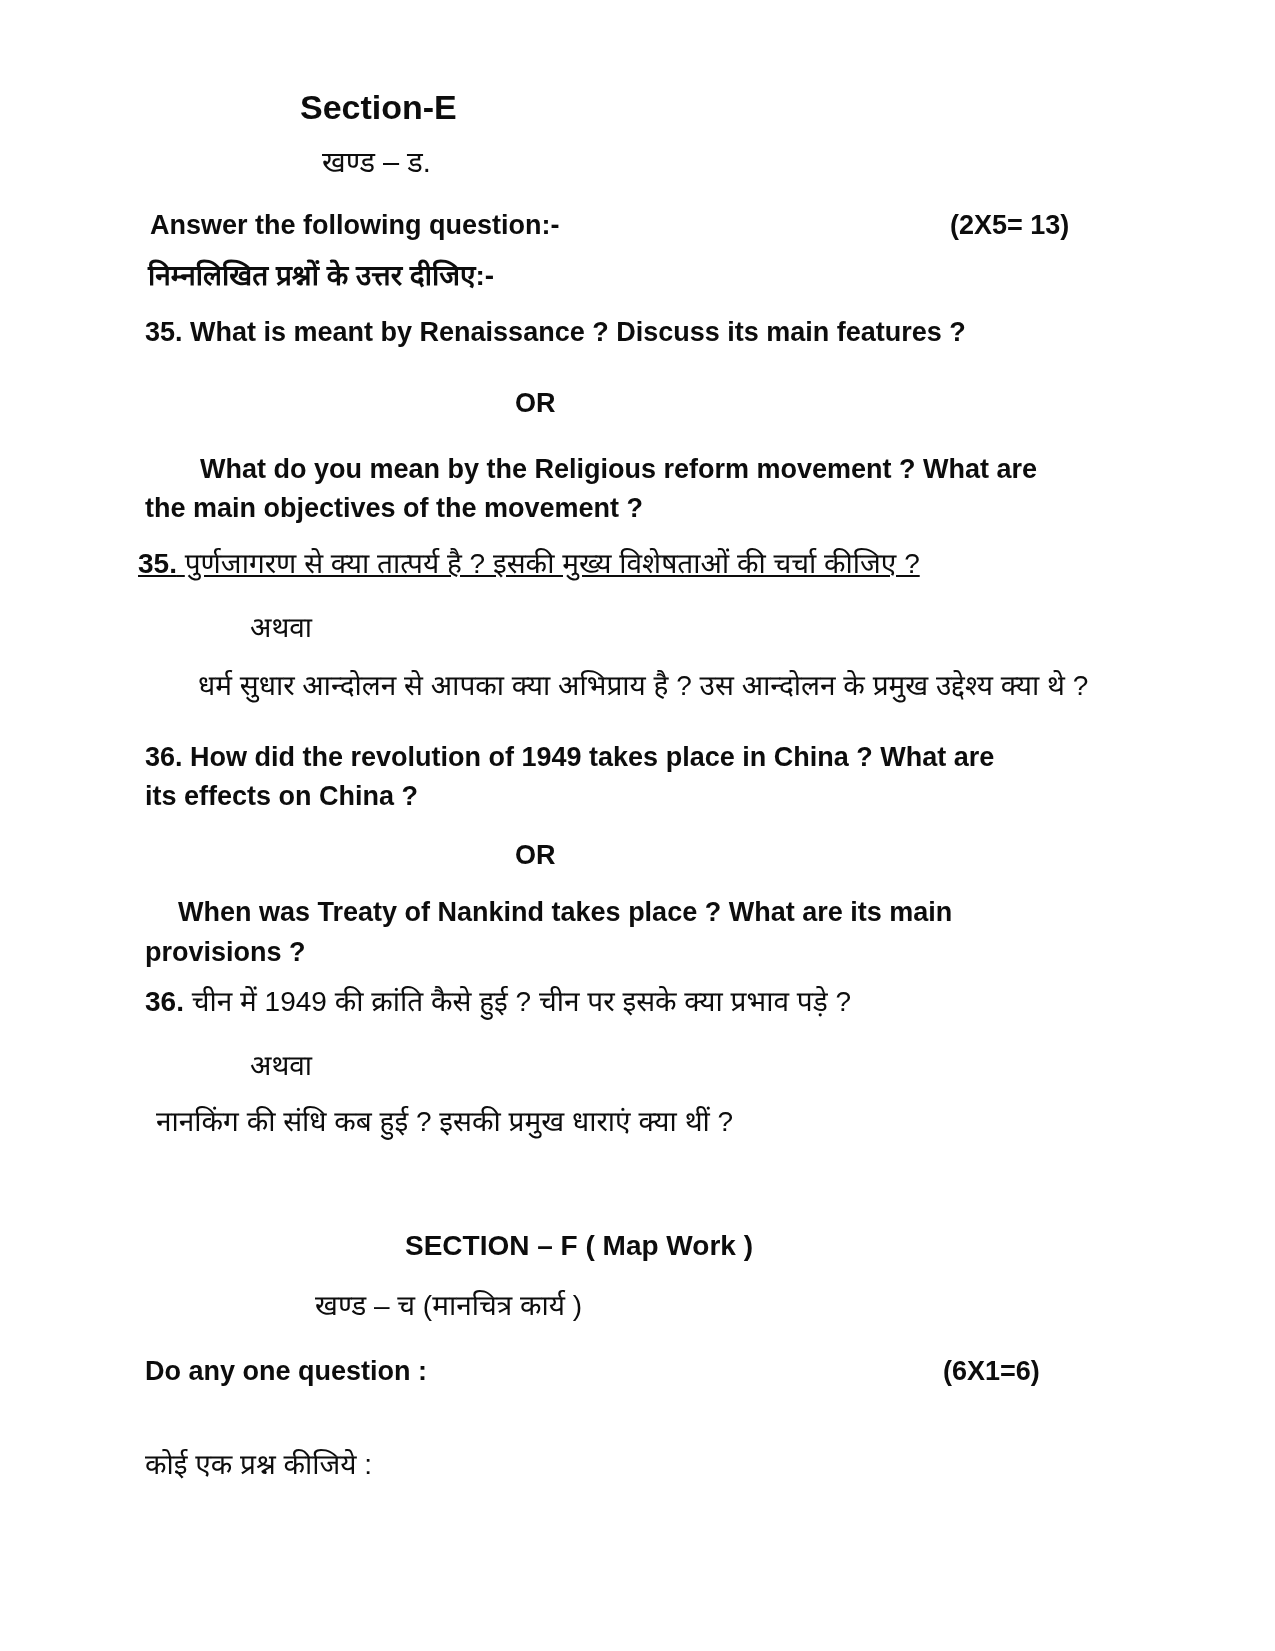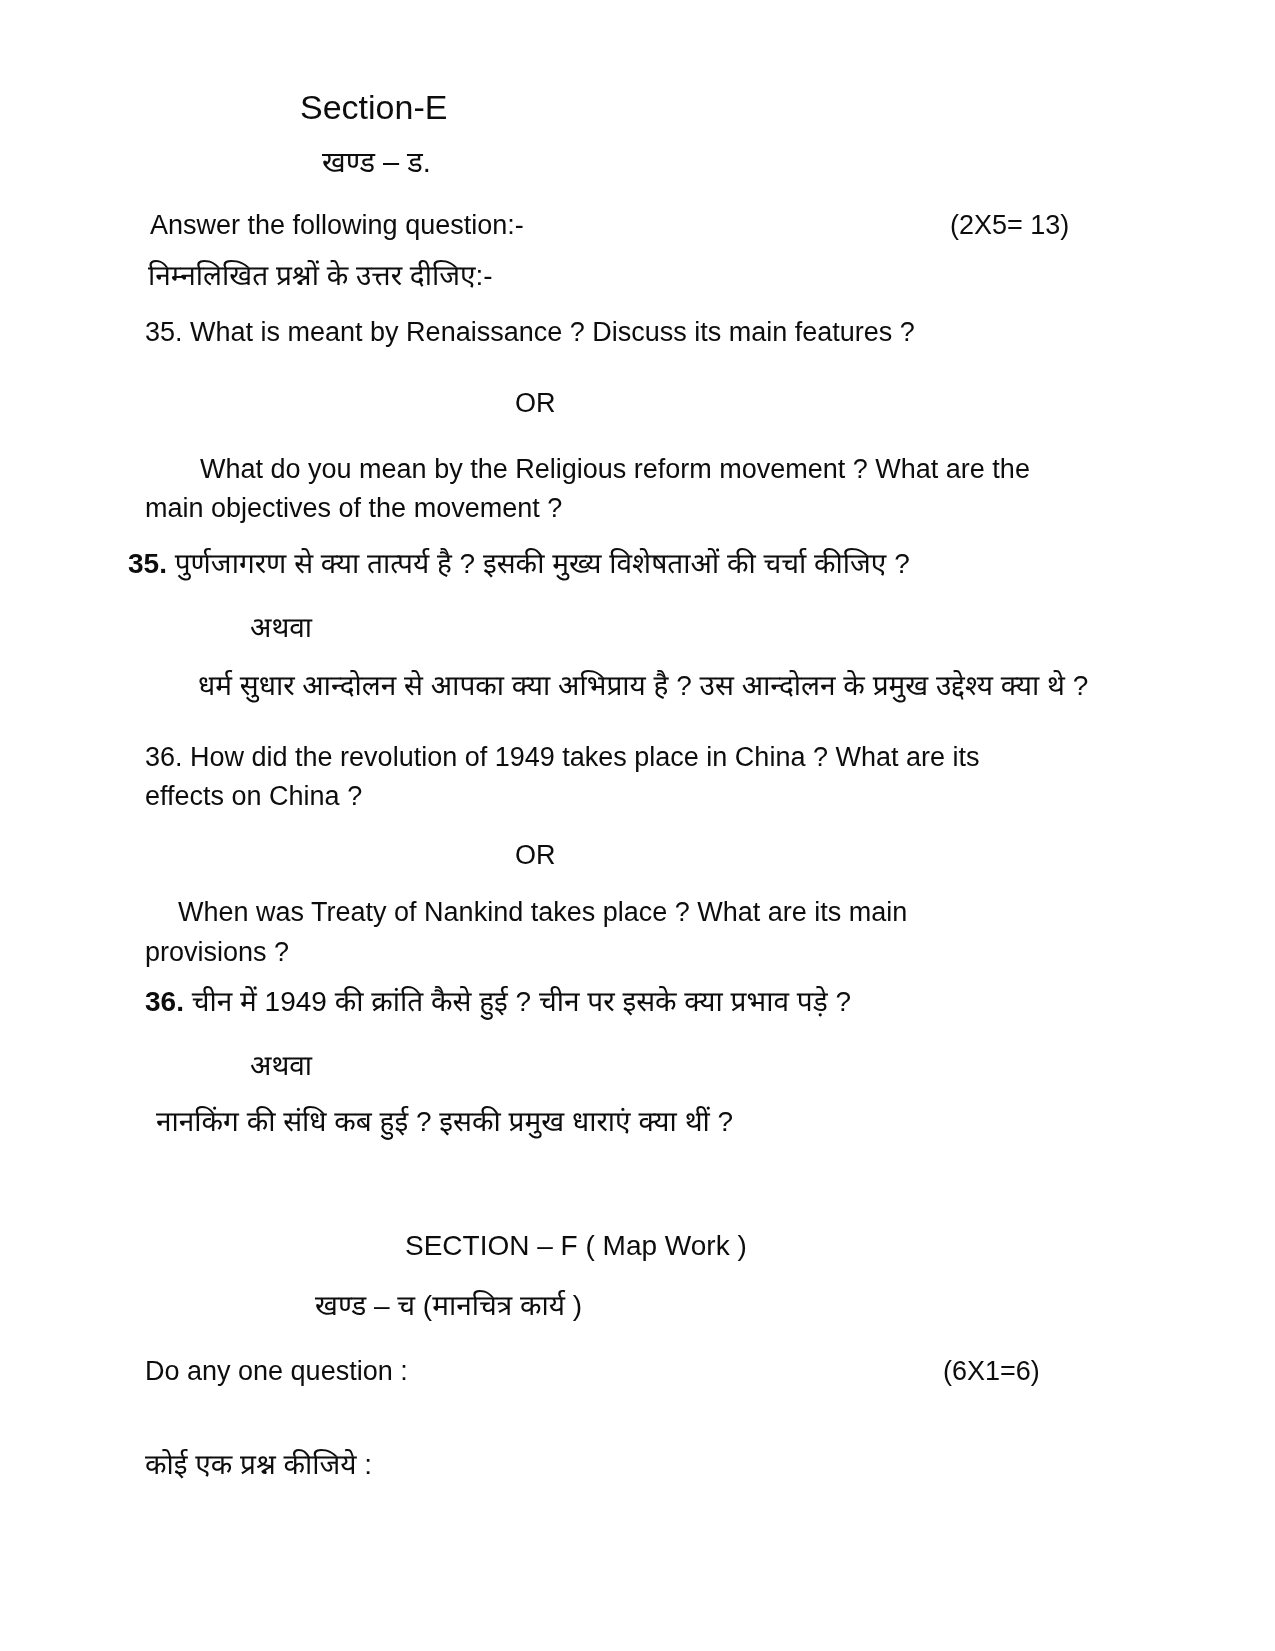--- a/index.html
+++ b/index.html
@@ -18,47 +18,47 @@
     position: absolute;
     white-space: nowrap;
     line-height: 1.15;
     color: #0d0d0d;
   }
   .para {
     position: absolute;
     white-space: normal;
     color: #0d0d0d;
   }
-  .bold { font-weight: 400; }
+  .bold { font-weight: 700; }
   .en { letter-spacing: 0px; }
   .hi { font-family: "Liberation Sans", sans-serif; }
   .num { font-weight: 700; }
 </style>
 </head>
 <body>
 
 <div class="page">
 
   <div class="line en bold" style="left:300px; top:88px; font-size:34px;">Section-E</div>
 
   <div class="line hi" style="left:322px; top:146px; font-size:29px;">खण्ड – ड.</div>
 
   <div class="line en bold" style="left:150px; top:210px; font-size:27px;">Answer the following question:-</div>
 
   <div class="line en bold" style="left:950px; top:210px; font-size:27px;">(2X5= 13)</div>
 
-  <div class="line hi" style="left:148px; top:260px; font-size:28px;">निम्नलिखित प्रश्नों के उत्तर दीजिए:-</div>
+  <div class="line hi" style="left:148px; top:260px; font-size:28px;font-weight:bold;">निम्नलिखित प्रश्नों के उत्तर दीजिए:-</div>
 
   <div class="line en bold" style="left:145px; top:317px; font-size:27px;">35. What is meant by Renaissance ? Discuss its main features ?</div>
 
   <div class="line en bold" style="left:515px; top:388px; font-size:27px;">OR</div>
 
   <div class="para en bold" style="left:145px; top:450px; width:930px; font-size:27px; line-height:39px; text-indent:55px;">What do you mean by the Religious reform movement ? What are the main objectives of the movement ?</div>
 
-  <div class="line" style="left:128px; top:548px; font-size:28px;">
+  <div class="line" style="left:138px; top:548px; font-size:28px;text-decoration:underline;">
     <span class="num">35.</span>
     <span class="hi">पुर्णजागरण से क्या तात्पर्य है ? इसकी मुख्य विशेषताओं की चर्चा कीजिए ?</span>
   </div>
 
   <div class="line hi" style="left:250px; top:612px; font-size:28px;">अथवा</div>
 
   <div class="line hi" style="left:160px; top:670px; font-size:28px;margin-left:38px;">धर्म सुधार आन्दोलन से आपका क्या अभिप्राय है ? उस आन्दोलन के प्रमुख उद्देश्य क्या थे ?</div>
 
   <div class="para en bold" style="left:145px; top:738px; width:885px; font-size:27px; line-height:39px;">36. How did the revolution of 1949 takes place in China ? What are its effects on China ?</div>
 

